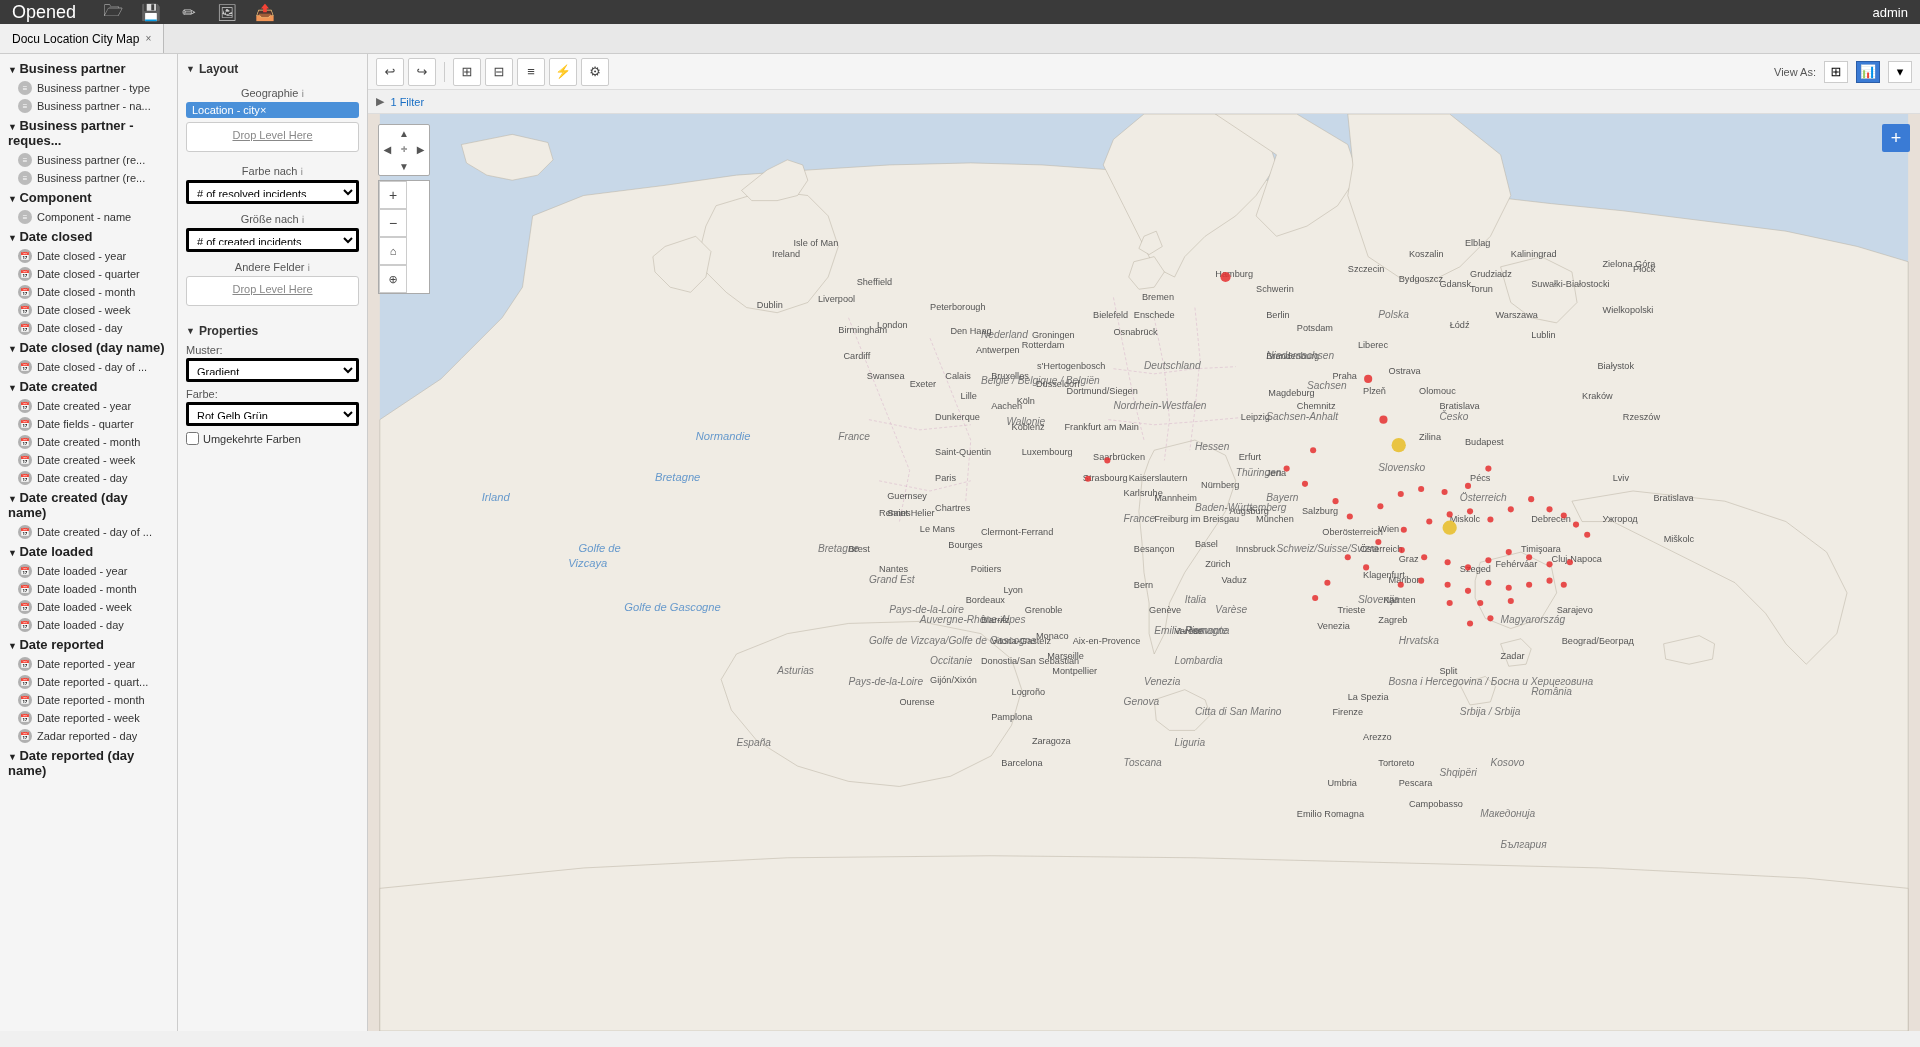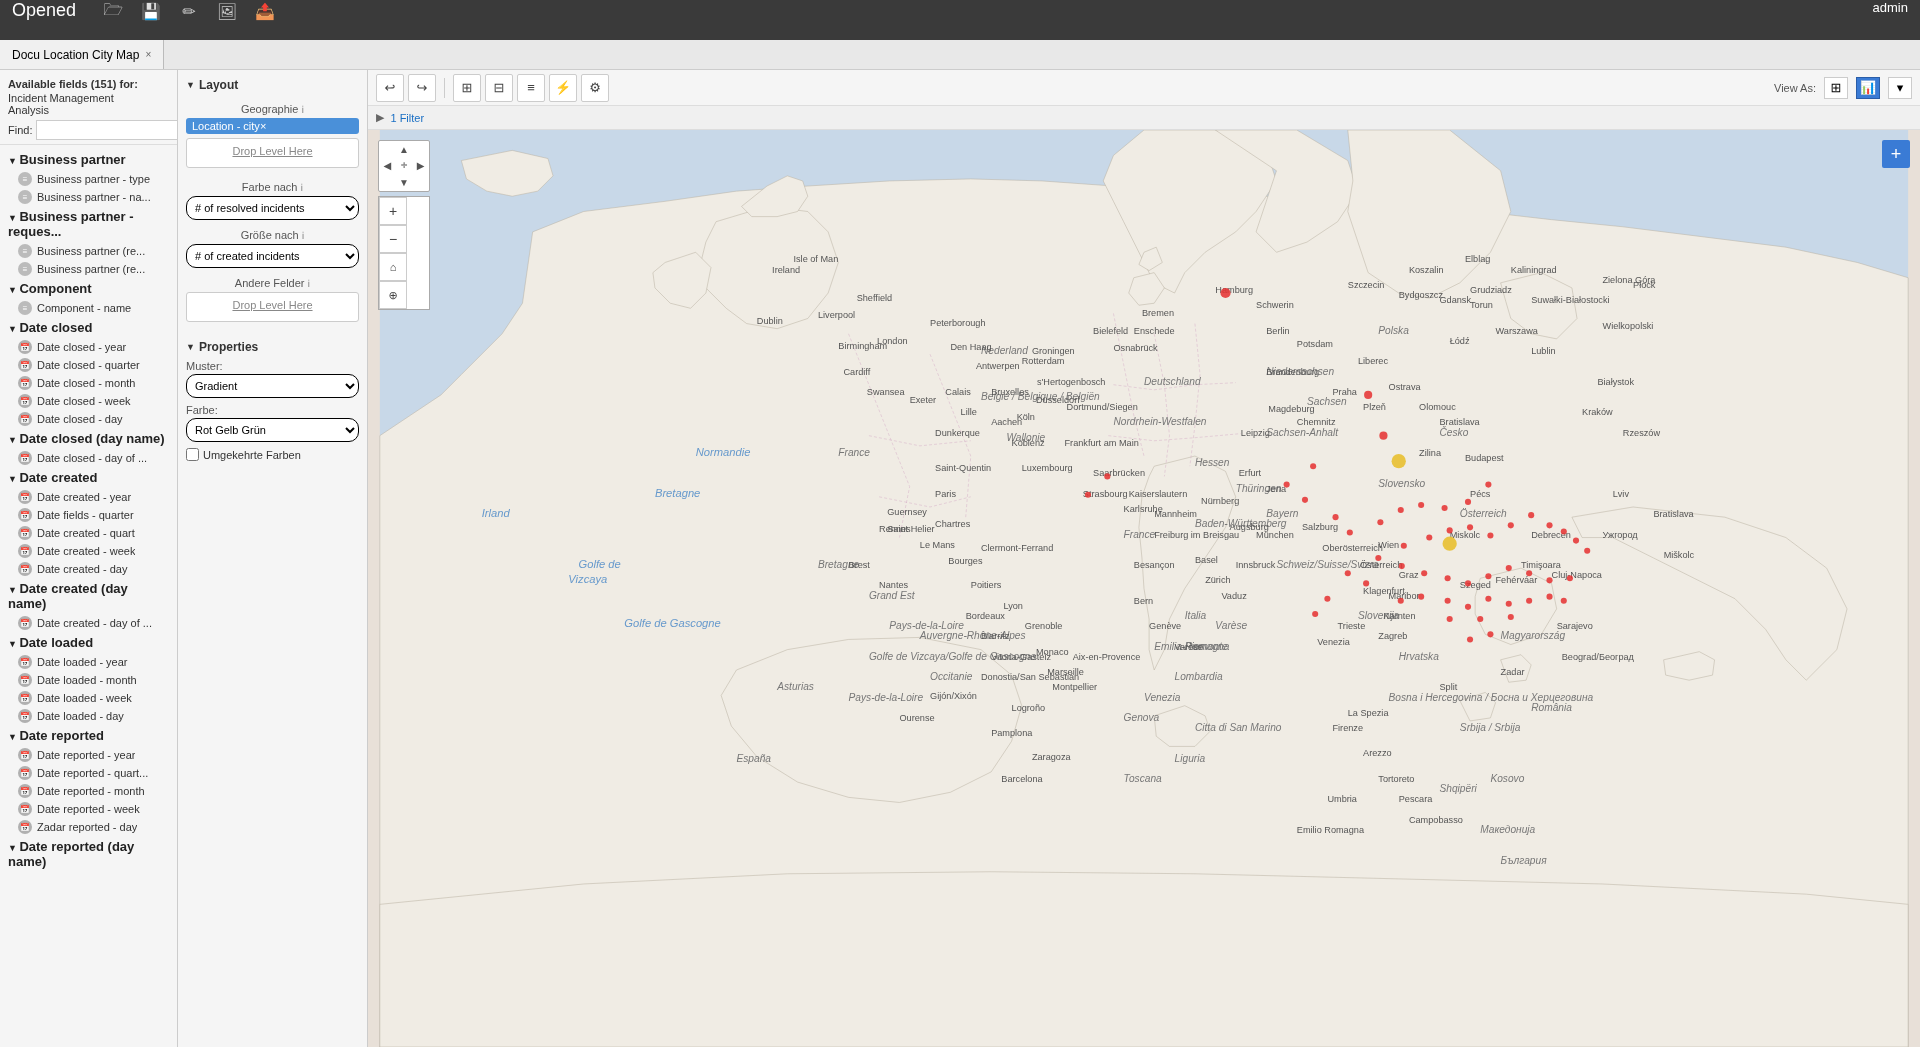--- a/index.html
+++ b/index.html
@@ -1,23 +1,23 @@
 <!DOCTYPE html>
 <html><head>
   <meta charset="utf-8">
   <style>
     * { margin: 0; padding: 0; box-sizing: border-box; }
     body { font-family: Arial, sans-serif; font-size: 12px; background: #f0f0f0; overflow: hidden; width: 1920px; height: 1047px; }
 
     
     #topbar {
-      height: 40px;
+      height: 24px;
       background: #3a3a3a;
       display: flex;
-      align-items: flex-start;
+      align-items: center;
       padding: 0 12px;
       gap: 16px;
       color: #fff;
     }
     #topbar-title {
       font-size: 18px;
       font-weight: 400;
       color: #fff;
       margin-right: 10px;
     }
@@ -172,25 +172,25 @@
     }
     .drop-zone-label {
       color: #888;
       font-size: 11px;
       text-align: center;
       text-decoration: underline;
     }
     .dropdown-select {
       width: 100%;
       height: 24px;
-      border: 1px solid #000000;
+      border: 3px solid #000000;
       background: #fff;
       font-size: 11px;
       padding: 4px 4px;
-      border-radius: 10px;
+      border-radius: 2px;
       cursor: pointer;
     }
     .level-chip {
       background: #4a90d9;
       color: #fff;
       border-radius: 3px;
       padding: 2px 6px;
       font-size: 11px;
       display: flex;
       align-items: center;
@@ -412,30 +412,20 @@
 <div id="tabbar">
   <div class="tab active">
     <span>Docu Location City Map</span>
     <span class="tab-close">×</span>
   </div>
 </div>
 
 <div id="main">
 
   <div id="left-panel">
-    <div id="fields-header">
-      <div class="title">Available fields (151) for:</div>
-      <div style="font-size:11px;color:#333;">Incident Management</div>
-      <div style="font-size:11px;color:#333;">Analysis</div>
-      <div id="find-row">
-        <span>Find:</span>
-        <input id="find-input" type="text" style="">
-
-      </div>
-    </div>
 
     <div id="fields-list">
 
       <div class="field-group-header">Business partner</div>
       <div class="field-item">
           <span class="field-icon">≡</span>
           <span class="field-text-ellipsis">Business partner - type</span>
         </div>
       <div class="field-item">
           <span class="field-icon">≡</span>
@@ -490,21 +480,21 @@
       <div class="field-item">
           <span class="field-icon date">📅</span>
           <span class="field-text-ellipsis">Date created - year</span>
         </div>
       <div class="field-item">
           <span class="field-icon date">📅</span>
           <span class="field-text-ellipsis">Date fields - quarter</span>
         </div>
       <div class="field-item">
           <span class="field-icon date">📅</span>
-          <span class="field-text-ellipsis">Date created - quart</span>
+          <span class="field-text-ellipsis">Date created - month</span>
         </div>
       <div class="field-item">
           <span class="field-icon date">📅</span>
           <span class="field-text-ellipsis">Date created - week</span>
         </div>
       <div class="field-item">
           <span class="field-icon date">📅</span>
           <span class="field-text-ellipsis">Date created - day</span>
         </div>
 

